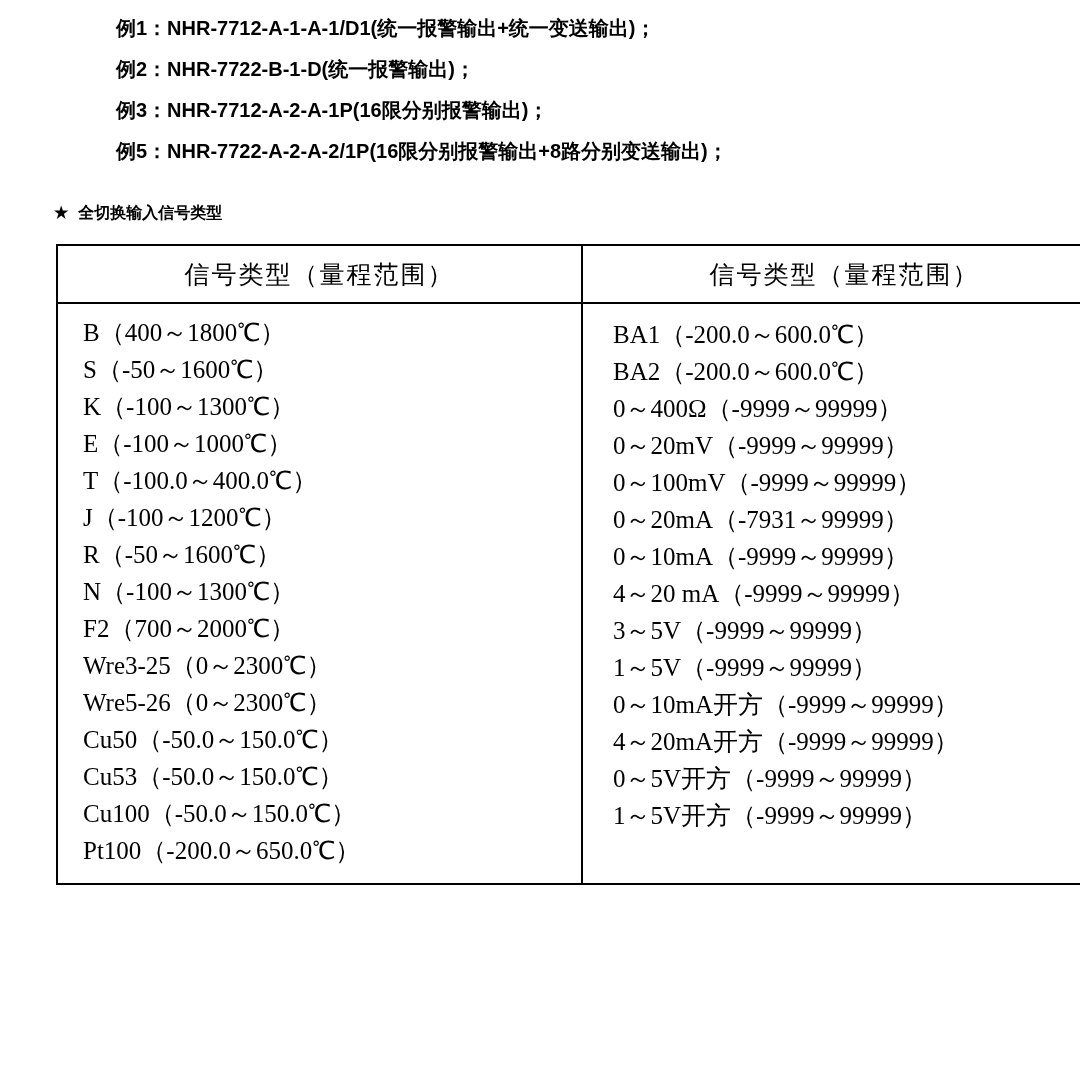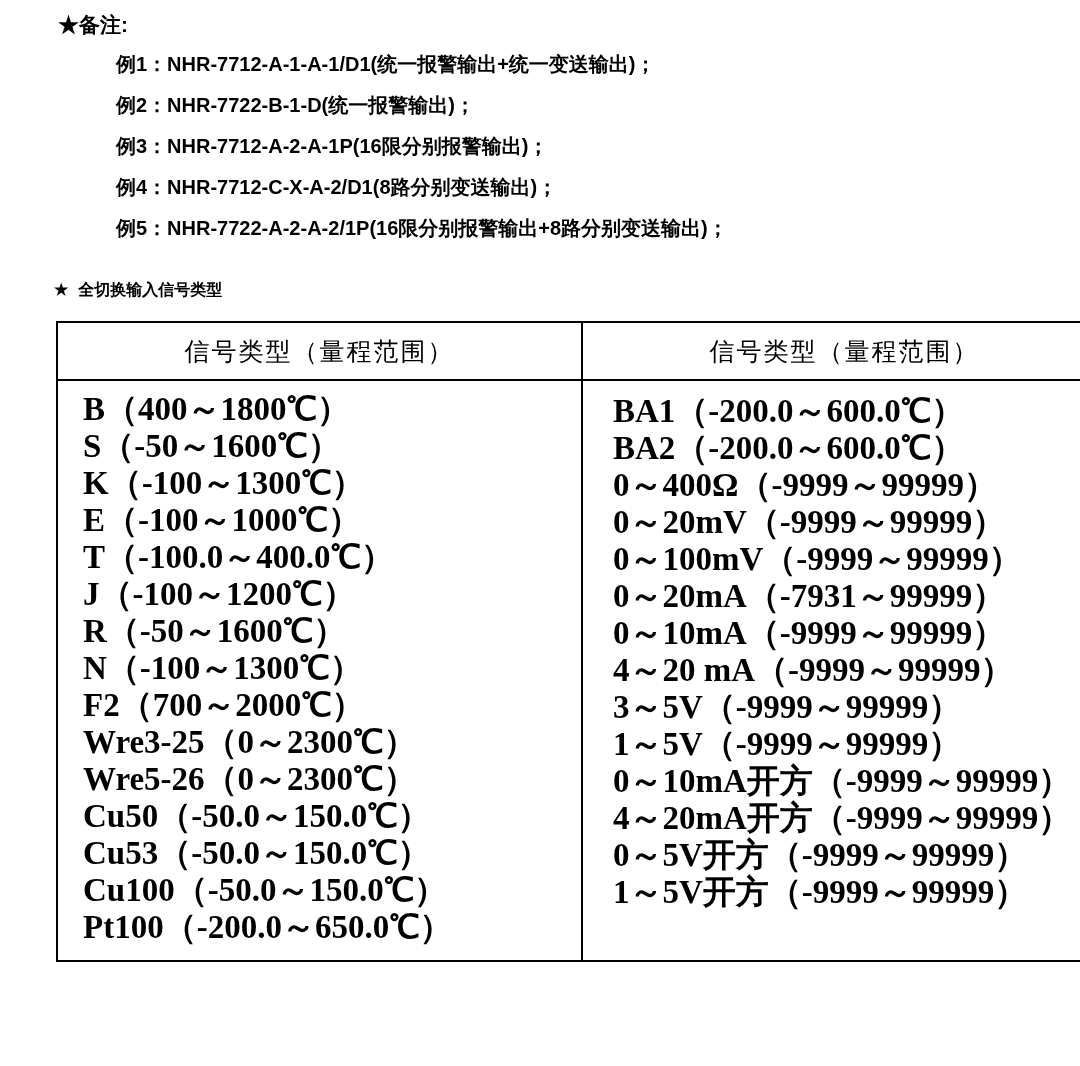--- a/index.html
+++ b/index.html
@@ -72,41 +72,38 @@
   td.cell {
     padding: 10px 0 14px 0;
   }
   ul.sig-list {
     list-style: none;
     margin: 0;
     padding: 0;
   }
   ul.sig-list li {
     font-family: "Liberation Serif", serif;
-    font-size: 33px;
+    font-size: 25px;
     line-height: 37px;
     white-space: nowrap;
-    font-weight: bold;
   }
   td.cell-left ul.sig-list li { padding-left: 25px; }
   td.cell-right ul.sig-list li { padding-left: 30px; }
   td.cell-right { padding-top: 12px; }
 </style>
 </head>
 <body>
 
 <div class="page">
 
-  <div class="note-title">★备注:</div>
 
 
   <div class="example-line">例1：NHR-7712-A-1-A-1/D1(统一报警输出+统一变送输出)；</div>
   <div class="example-line">例2：NHR-7722-B-1-D(统一报警输出)；</div>
   <div class="example-line">例3：NHR-7712-A-2-A-1P(16限分别报警输出)；</div>
-  <div class="example-line">例4：NHR-7712-C-X-A-2/D1(8路分别变送输出)；</div>
   <div class="example-line">例5：NHR-7722-A-2-A-2/1P(16限分别报警输出+8路分别变送输出)；</div>
 
   <div class="section-title">
     <span class="star">★</span><span>全切换输入信号类型</span>
   </div>
 
   <table class="signal-table">
     <colgroup>
       <col class="col-left">
       <col class="col-right">

